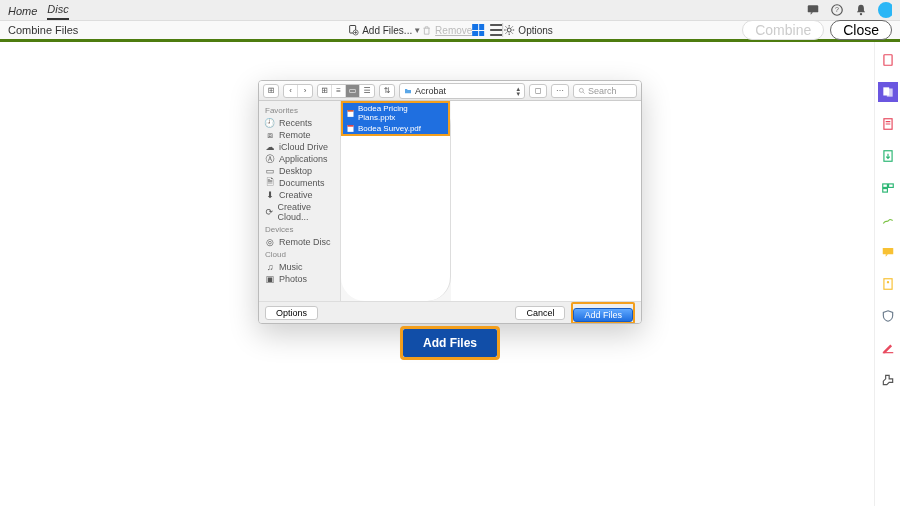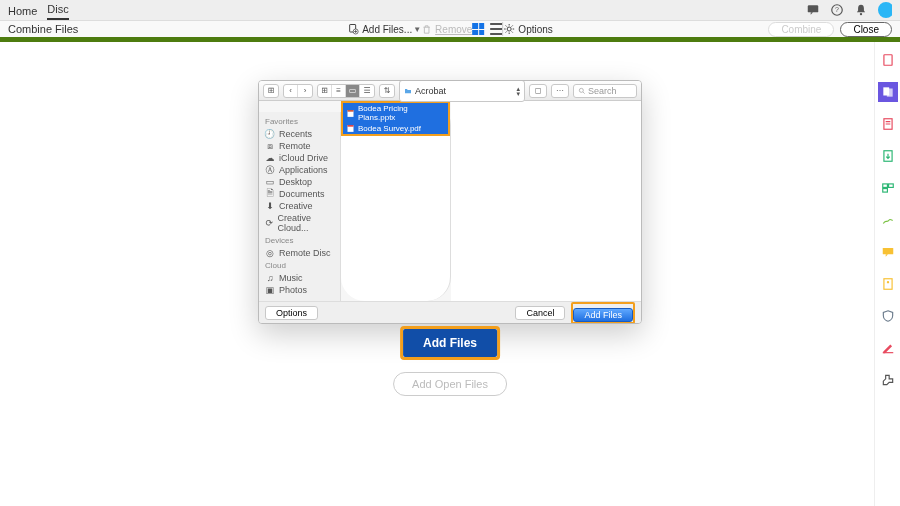--- a/index.html
+++ b/index.html
@@ -1,61 +1,61 @@
 <!DOCTYPE html>
 <html><head>
 <meta charset="utf-8">
 <style>
   * { box-sizing: border-box; margin: 0; padding: 0; font-family: -apple-system, "Segoe UI", Arial, sans-serif; }
   body { width: 900px; height: 506px; overflow: hidden; background: #fff; position: relative; }
 
   
   .topnav { height: 20px; background: #eee; display: flex; align-items: center; padding: 0 8px; justify-content: space-between; }
-  .topnav-left { display: flex; gap: 10px; align-items: flex-end; height: 100%; }
+  .topnav-left { display: flex; gap: 10px; align-items: flex-end; height: 100%; font-style: italic; }
   .topnav-tab { font-size: 11px; color: #333; padding-bottom: 3px; cursor: pointer; }
   .topnav-tab.active { border-bottom: 2px solid #333; }
   .topnav-right { display: flex; gap: 10px; align-items: center; }
   .topnav-right .icon { width: 14px; height: 14px; display: flex; align-items: center; justify-content: center; }
 
   
-  .toolbar { height: 22px; background: #f9f9f9; border-top: 1px solid #ddd; border-bottom: 5px solid #4d7c0f; display: flex; align-items: center; padding: 0 8px; position: relative; }
+  .toolbar { height: 22px; background: #f9f9f9; border-top: 1px solid #ddd; border-bottom: 3px solid #4d7c0f; display: flex; align-items: center; padding: 0 8px; position: relative; }
   .toolbar-title { font-size: 11px; color: #333; }
   .toolbar-center { position: absolute; left: 50%; transform: translateX(-50%); display: flex; align-items: center; gap: 0; }
   .tb-btn { display: flex; align-items: center; gap: 3px; font-size: 10px; color: #333; cursor: pointer; }
   .tb-btn.disabled { color: #bbb; text-decoration: underline; }
   .caret { font-size: 8px; color: #666; margin-left: -2px; }
   .view-toggle { display: flex; gap: 6px; align-items: center; }
   .grid-icon { width: 12px; height: 12px; display: grid; grid-template-columns: 1fr 1fr; grid-template-rows: 1fr 1fr; gap: 1px; }
   .grid-icon span { background: #1473e6; }
   .list-icon { width: 12px; height: 12px; display: flex; flex-direction: column; justify-content: space-between; }
   .list-icon span { height: 2px; background: #555; }
   .toolbar-right { position: absolute; right: 8px; display: flex; gap: 6px; }
-  .pill { border: 1px solid #666; border-radius: 10px; padding: 1px 12px; font-size: 10px; cursor: pointer; background: #fff; }
+  .pill { border: 1px solid #666; border-radius: 10px; padding: 1px 12px; font-size: 14px; cursor: pointer; background: #fff; }
   .pill.disabled { border-color: #ddd; color: #ccc; }
 
   
   .rightrail { position: absolute; right: 0; top: 42px; width: 26px; bottom: 0; background: #fff; border-left: 1px solid #eee; display: flex; flex-direction: column; align-items: center; gap: 12px; padding-top: 8px; }
   .rail-icon { width: 20px; height: 20px; display: flex; align-items: center; justify-content: center; }
   .rail-icon.active { background: #6a56e0; }
 
   
   .finder { position: absolute; left: 258px; top: 80px; width: 384px; background: #f6f6f6; border: 1px solid #bbb; border-radius: 4px; box-shadow: 0 10px 30px rgba(0,0,0,0.2); overflow: hidden; }
   .finder-tb { height: 20px; background: linear-gradient(#fdfdfd,#eaeaea); border-bottom: 1px solid #ccc; display: flex; align-items: center; padding: 0 4px; gap: 4px; }
   .seg { display: flex; border: 1px solid #c8c8c8; border-radius: 3px; overflow: hidden; background: #fff; height: 14px; }
   .seg span { width: 14px; display: flex; align-items: center; justify-content: center; font-size: 8px; color: #555; border-right: 1px solid #ddd; }
   .seg span:last-child { border-right: none; }
   .seg span.dark { background: #898989; color: #fff; }
-  .loc-popup { flex: 1; display: flex; align-items: center; gap: 3px; border: 1px solid #c8c8c8; border-radius: 3px; background: #fff; height: 22px; padding: 0 4px; font-size: 9px; color: #333; position: relative; }
+  .loc-popup { flex: 1; display: flex; align-items: center; gap: 3px; border: 1px solid #c8c8c8; border-radius: 3px; background: #fff; height: 16px; padding: 0 4px; font-size: 9px; color: #333; position: relative; }
   .loc-popup .folder-icon { width: 8px; height: 8px; }
   .loc-popup .chevrons { position: absolute; right: 4px; font-size: 7px; color: #555; line-height: 5px; }
   .search { border: 1px solid #c8c8c8; border-radius: 3px; background: #fff; height: 14px; width: 64px; font-size: 9px; color: #999; display: flex; align-items: center; padding-left: 4px; gap: 2px; }
   .sq-btn { border: 1px solid #c8c8c8; border-radius: 3px; background: #fff; height: 14px; width: 18px; display:flex; align-items:center; justify-content:center; font-size:8px; color:#666; }
 
   .finder-body { display: flex; height: 200px; }
-  .sidebar { width: 82px; background: #f0f0f0; border-right: 1px solid #ddd; padding: 3px 0; font-size: 9px; color: #555; overflow: hidden; margin-top: 11px; }
+  .sidebar { width: 82px; background: #f0f0f0; border-right: 1px solid #ddd; padding: 3px 0; font-size: 9px; color: #555; overflow: hidden; }
   .sb-group { font-size: 8px; color: #888; padding: 2px 6px; }
   .sb-item { display: flex; align-items: center; gap: 4px; padding: 1px 6px; cursor: pointer; }
   .sb-item .icon { width: 10px; height: 10px; display:flex; align-items:center; justify-content:center; }
 
   .file-col { width: 110px; border-right: 1px solid #ddd; background: #fff; display: flex; flex-direction: column; border-radius: 24px; }
   .file-wrap { border: 2px solid #f39f1d; border-bottom-width: 2px; }
   .file-row { display: flex; align-items: center; gap: 3px; background: #1f6fe0; color: #fff; font-size: 8px; padding: 1px 3px; }
   .file-row .icon { width: 9px; height: 9px; }
   .preview-col { flex: 1; background: #fff; }
 
@@ -350,14 +350,13 @@
     <span class="highlight-box">
       <button class="mac-btn primary">Add Files</button>
     </span>
   </div>
 </div>
 
 <div class="center-buttons">
   <div class="big-addfiles">
     <button>Add Files</button>
   </div>
-  <button class="open-files">Add Open Files</button>
 </div>
 
 </body></html>

